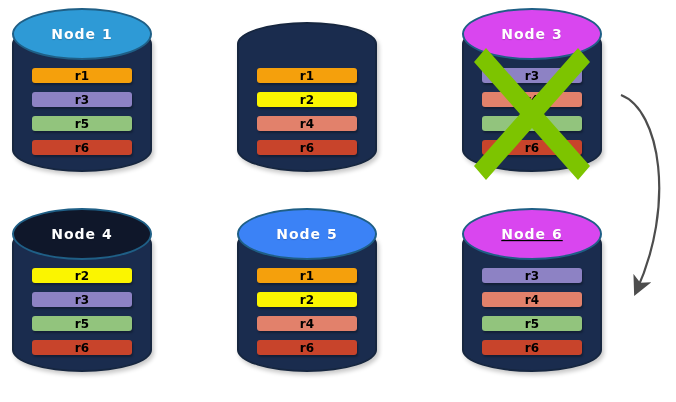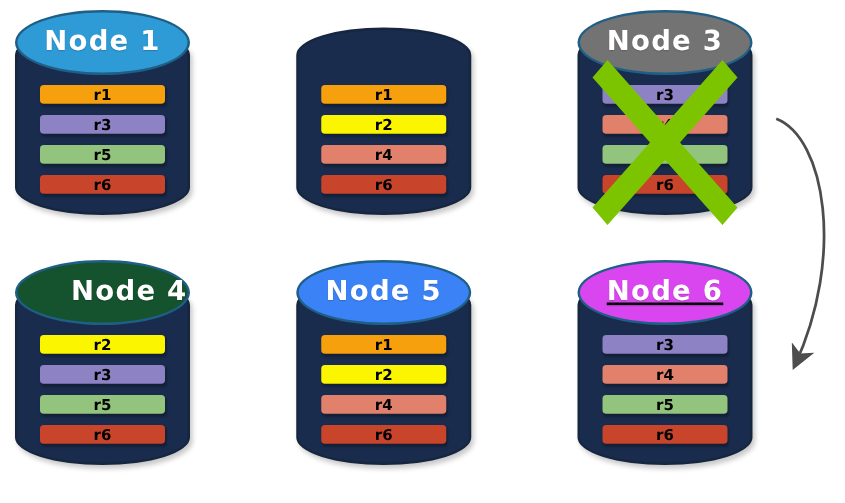--- a/index.html
+++ b/index.html
@@ -53,21 +53,21 @@
     border: 2px solid #1f5f86;
     border-radius: 70px / 26px;
     box-sizing: border-box;
     display: flex;
     align-items: center;
     justify-content: center;
   }
 
   .cyl-label {
     color: #ffffff;
-    font-size: 22px;
+    font-size: 14px;
     font-weight: bold;
     letter-spacing: 1px;
     line-height: 1;
     white-space: nowrap;
     text-shadow: 0 1px 1px rgba(0,0,0,0.18);
   }
 
   
   .stripes {
     position: absolute;
@@ -163,41 +163,41 @@
           <div class="stripe" style="background: rgb(226, 129, 107);">
             <span class="stripe-label">r4</span>
           </div>
           <div class="stripe" style="background: rgb(146, 196, 125);">
             <span class="stripe-label">r5</span>
           </div>
           <div class="stripe" style="background: rgb(200, 68, 43);">
             <span class="stripe-label">r6</span>
           </div>
         </div>
-        <div class="cyl-top" style="background: #737373;">
+        <div class="cyl-top" style="background: #d946ef;">
           <span class="cyl-label">Node 3</span>
         </div>
       </div>
       <div class="node" style="left: 12px; top: 208px;">
         <div class="cyl-body" style="background: rgb(26, 44, 78);"></div>
         <div class="stripes">
           <div class="stripe" style="background: rgb(251, 245, 0);">
             <span class="stripe-label">r2</span>
           </div>
           <div class="stripe" style="background: rgb(141, 130, 196);">
             <span class="stripe-label">r3</span>
           </div>
           <div class="stripe" style="background: rgb(146, 196, 125);">
             <span class="stripe-label">r5</span>
           </div>
           <div class="stripe" style="background: rgb(200, 68, 43);">
             <span class="stripe-label">r6</span>
           </div>
         </div>
-        <div class="cyl-top" style="background: #14532d; justify-content: flex-end;">
+        <div class="cyl-top" style="background: #0f172a;">
           <span class="cyl-label">Node 4</span>
         </div>
       </div>
       <div class="node" style="left: 237px; top: 208px;">
         <div class="cyl-body" style="background: rgb(26, 44, 78);"></div>
         <div class="stripes">
           <div class="stripe" style="background: rgb(245, 160, 12);">
             <span class="stripe-label">r1</span>
           </div>
           <div class="stripe" style="background: rgb(251, 245, 0);">

